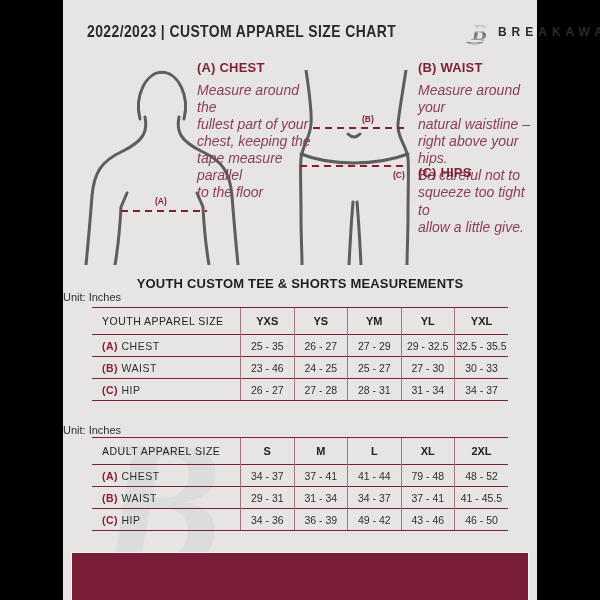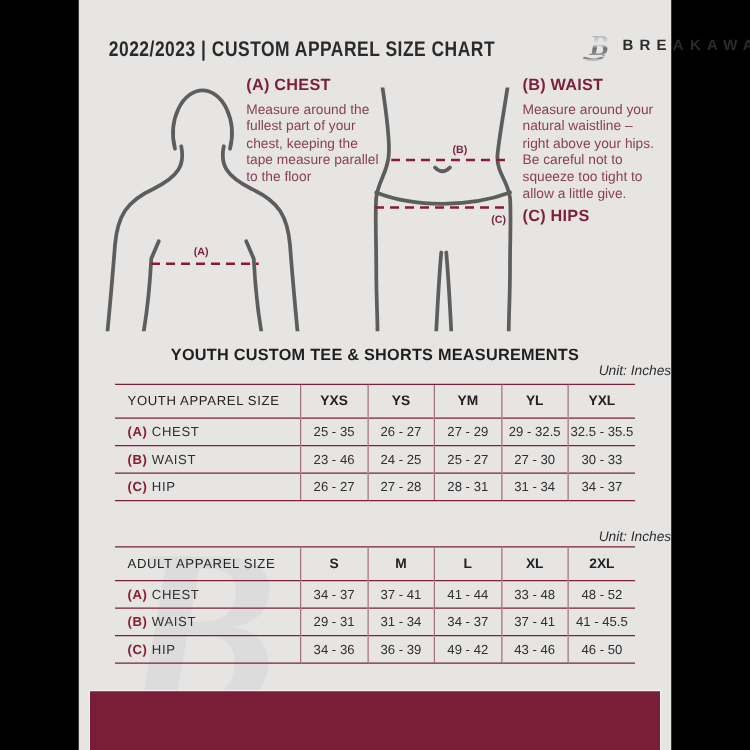--- a/index.html
+++ b/index.html
@@ -1,42 +1,42 @@
 <!DOCTYPE html>
 <html><head>
 <meta charset="utf-8">
 <style>
   html,body{margin:0;padding:0;background:#000;}
   .canvas{position:relative;width:600px;height:600px;background:#000;overflow:hidden;
           font-family:"Liberation Sans",sans-serif;}
   .page{position:absolute;left:63px;top:0;width:474px;height:600px;background:#e6e5e4;}
 
   
-  .hdr{position:absolute;top:14px;left:0;right:0;height:36px;display:flex;align-items:flex-end;
+  .hdr{position:absolute;top:14px;left:0;right:0;height:36px;display:flex;align-items:center;
        justify-content:space-between;padding:0 24px;}
   .hdr-title{font-weight:800;font-size:17px;color:#2a2a2a;letter-spacing:.5px;white-space:nowrap;
        display:inline-block;transform:scaleX(.82);transform-origin:left center;}
   .brand{display:flex;align-items:center;gap:6px;}
   .brand-name{font-weight:700;font-size:12px;letter-spacing:5px;color:#2b2b2b;}
 
   
   .figure{position:absolute;}
   .figure path{fill:none;stroke:#5d5d5d;stroke-width:3;stroke-linecap:round;}
   .dash{position:absolute;height:2px;
         background:repeating-linear-gradient(90deg,#8c1c30 0 7px,transparent 7px 12px);}
   .flab{position:absolute;font-size:8.5px;font-weight:700;color:#7d1f36;}
   .guide-block{position:absolute;}
   .guide-h{font-weight:800;font-size:13px;color:#7d1f36;letter-spacing:.2px;}
-  .guide-p{margin-top:7px;font-size:11px;line-height:1.22;color:#8a3e54;
+  .guide-p{margin-top:7px;font-size:14px;line-height:1.22;font-style:italic;color:#8a3e54;
            white-space:pre-line;}
 
   
   .tbl-title{position:absolute;width:100%;text-align:center;font-weight:700;font-size:13px;
              color:#1f1f1f;letter-spacing:.2px;}
-  .tbl-unit{position:absolute;width:100%;text-align:right;font-style:italic;font-size:11px;
+  .tbl-unit{position:absolute;width:100%;text-align:left;font-size:11px;
             color:#2e2e2e;}
   table{position:absolute;left:29px;width:416px;border-collapse:collapse;table-layout:fixed;z-index:2;}
   th,td{border-top:1.5px solid #7b2136;text-align:center;font-size:10.5px;color:#2e2e2e;
         height:21px;padding:0;font-weight:400;}
   thead th{height:26px;font-size:11px;font-weight:700;color:#222;}
   tr > *:not(:first-child){border-left:1px solid #a4717d;}
   tbody tr:last-child > *{border-bottom:1.5px solid #7b2136;margin-top:28px;}
   .lbl{text-align:left;padding-left:10px;width:138px;letter-spacing:.5px;font-size:10.5px;}
   thead .lbl{font-weight:400;}
   .pfx{color:#8c1c30;font-weight:700;}
@@ -170,21 +170,21 @@
             <th>XL</th>
             <th>2XL</th>
           </tr>
         </thead>
         <tbody>
           <tr>
             <td class="lbl"><span class="pfx">(A)</span> CHEST</td>
             <td>34 - 37</td>
             <td>37 - 41</td>
             <td>41 - 44</td>
-            <td>33 - 48</td>
+            <td>79 - 48</td>
             <td>48 - 52</td>
           </tr>
           <tr>
             <td class="lbl"><span class="pfx">(B)</span> WAIST</td>
             <td>29 - 31</td>
             <td>31 - 34</td>
             <td>34 - 37</td>
             <td>37 - 41</td>
             <td>41 - 45.5</td>
           </tr>

